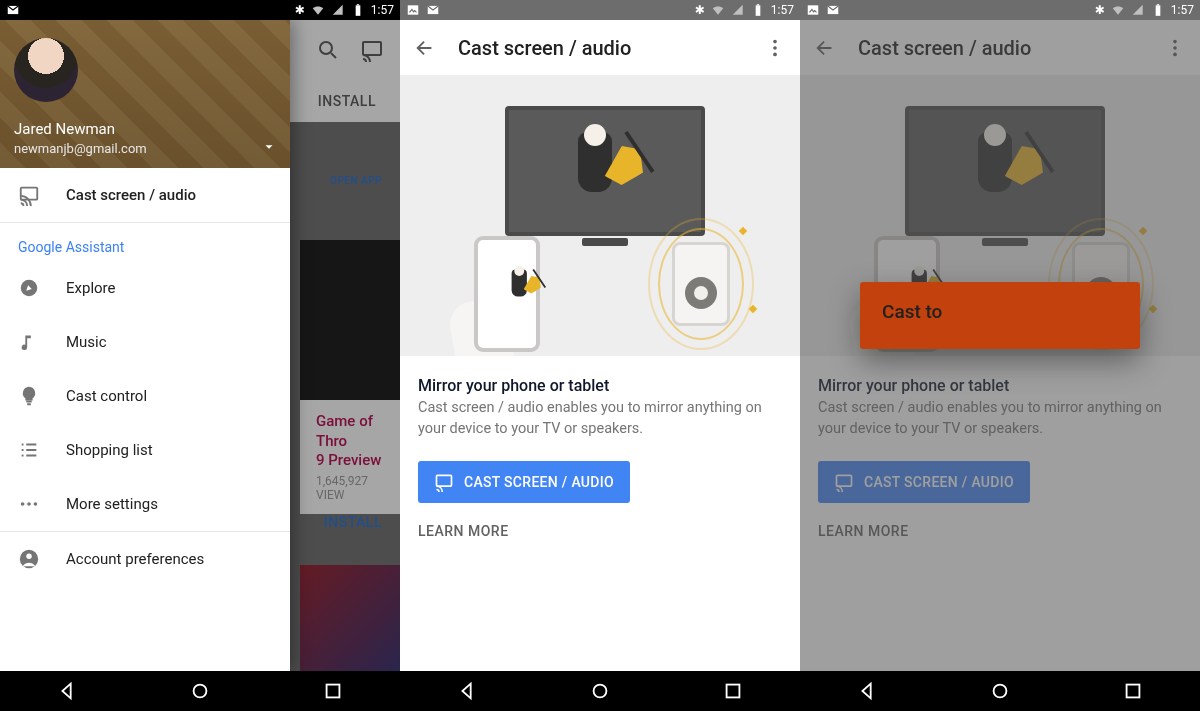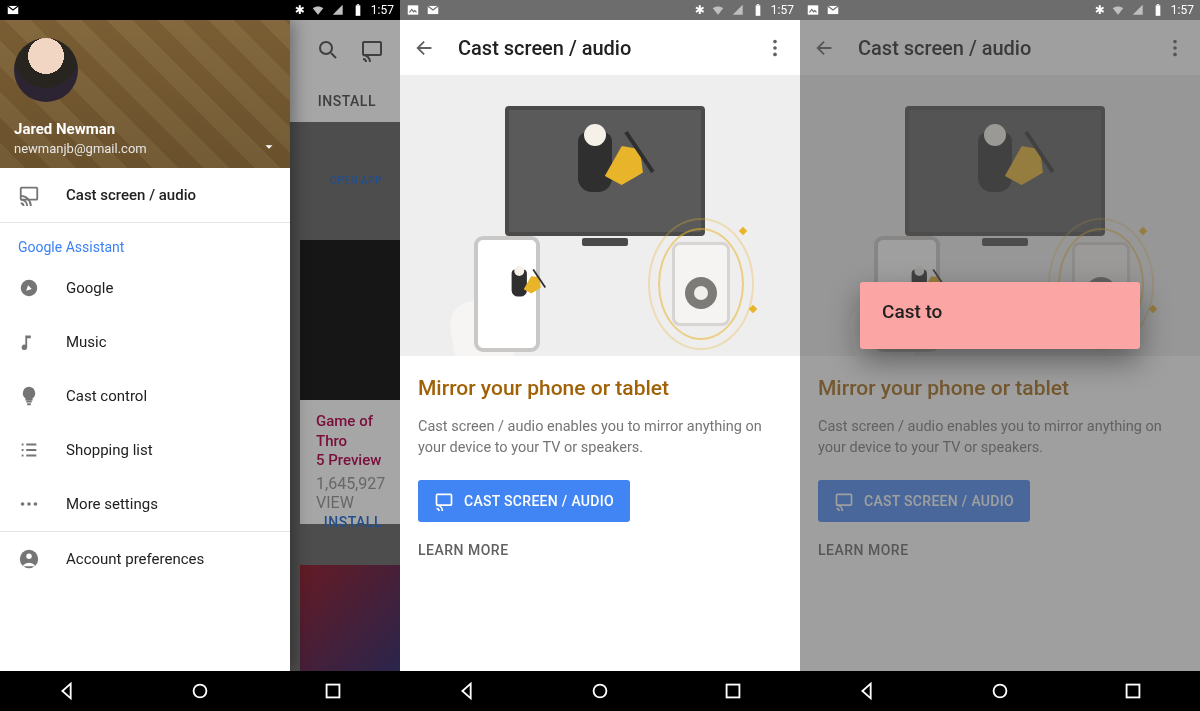--- a/index.html
+++ b/index.html
@@ -17,47 +17,47 @@
   .sicon2 { width:14px; height:14px; fill:#bfbfbf; }
 
   
   .p1-bg { position:absolute; inset:0; background:#777; }
   .p1-bg .tab-bar { position:absolute; top:60px; left:0; right:0; height:42px; background:#fff; color:#616161; display:flex; align-items:center; justify-content:flex-end; padding-right:24px; font-weight:500; letter-spacing:.5px; font-size:14px;}
   .p1-bg .top { position:absolute; top:0; left:0; right:0; height:60px; background:#fff; display:flex; align-items:center; justify-content:flex-end; gap:20px; padding-right:16px;}
   .p1-bg .top svg{ width:24px; height:24px; stroke:#616161; fill:none; stroke-width:2;}
   .p1-bg .open-app { position:absolute; top:155px; right:18px; font-size:10px; font-weight:500; color:#3579d6; letter-spacing:.5px;}
   .p1-bg .card { position:absolute; top:380px; left:300px; right:0; padding:12px 16px; background:#fff;}
   .p1-bg .card .title { font-weight:500; font-size:15px; color:#be185d; line-height:1.3;}
-  .p1-bg .card .views { font-size:16px; color:#9e9e9e; margin-top:3px;}
+  .p1-bg .card .views { font-size:12px; color:#9e9e9e; margin-top:3px;}
   .p1-bg .install { position:absolute; top:494px; right:18px; font-size:14px; font-weight:500; color:#3579d6; letter-spacing:.5px;}
   .p1-bg .thumb { position:absolute; top:220px; left:300px; right:0; height:160px; background:#222;}
   .p1-bg .thumb2 { position:absolute; top:545px; left:300px; right:0; height:120px; background:linear-gradient(135deg,#9b2a38,#3b3a7a);}
   .p1-scrim { position:absolute; top:0; right:0; bottom:0; left:290px; background:rgba(0,0,0,0.35); }
 
   .drawer { position:absolute; top:0; left:0; width:290px; bottom:0; background:#fff; box-shadow: 4px 0 16px rgba(0,0,0,0.35); display:flex; flex-direction:column;}
   .drawer-header { height:148px; position:relative; color:#fff; background:linear-gradient(rgba(0,0,0,.25),rgba(0,0,0,.35)), repeating-linear-gradient(45deg,#b08c53 0 18px,#a27c44 18px 36px);}
   .drawer-header .avatar { position:absolute; left:14px; top:18px; width:64px; height:64px; border-radius:50%; background:radial-gradient(circle at 50% 28%, #f2d6c4 0 18px, #28241f 18px 32px, transparent 32px), #2c2333;}
-  .drawer-header .uname { position:absolute; left:14px; bottom:30px; font-size:15px; font-weight:700;}
+  .drawer-header .uname { position:absolute; left:14px; bottom:30px; font-size:15px; font-weight:400;}
   .drawer-header .uemail { position:absolute; left:14px; bottom:12px; font-size:13px; color:#e6e6e6;}
   .drawer-header .chevron { position:absolute; right:14px; bottom:14px;}
   .drawer-item { display:flex; align-items:center; gap:26px; padding:16px 18px; font-size:15px; color:#212121;}
   .drawer-item.primary { font-weight:500;}
   .drawer-item .di-icon { width:22px; height:22px; color:#616161; display:flex; align-items:center; justify-content:center;}
   .drawer-item .di-icon svg { width:22px; height:22px; fill:#757575;}
   .drawer-section { padding:16px 18px 6px; font-size:14px; color:#3b82f6;}
   .drawer hr { border:0; border-top:1px solid #e5e5e5; }
 
   
   .appbar { height:56px; background:#fff; display:flex; align-items:center; padding:0 14px; gap:22px; border-bottom:1px solid #eee;}
   .appbar .title { font-size:20px; font-weight:500; color:#212121;}
   .appbar .overflow { margin-left:auto;}
   .appbar svg{ width:22px;height:22px; fill:#616161;}
   .hero { height:280px; background:#efeeee; position:relative; overflow:hidden; display:flex; align-items:flex-end; justify-content:center;}
   .cast-body { padding:20px 18px; }
-  .cast-body h2 { font-size:21px; font-weight:500; color:#a16207; margin-bottom:16px;}
+  .cast-body h2 { font-size:16px; font-weight:500; color:#0f172a; margin-bottom:2px;}
   .cast-body p { font-size:14.5px; color:#757575; line-height:1.45;}
   .cast-btn { display:inline-flex; align-items:center; gap:10px; background:#4184f3; color:#fff; font-weight:500; font-size:14px; letter-spacing:.3px; padding:11px 16px; border-radius:3px; margin-top:22px;}
   .cast-btn svg{ width:20px;height:20px; fill:#fff;}
   .learn { margin-top:20px; font-size:14px; font-weight:500; color:#616161; letter-spacing:.5px;}
 
   
   .tv { position:absolute; left:105px; top:30px; width:200px; height:130px; background:#5a5a5a; border-radius:4px; border:4px solid #4a4a4a;}
   .tv:after{content:"";position:absolute;left:50%;bottom:-14px;width:46px;height:8px;background:#4a4a4a;transform:translateX(-50%);border-radius:2px;}
   .guitar { position:absolute; width:60px; height:90px; }
   .guitar.big { left:170px; top:48px;}
@@ -75,21 +75,21 @@
   .speaker .box .w:after{content:"";position:absolute;inset:9px;border-radius:50%;background:#f0efec;}
   .speaker .ring { position:absolute; inset:-14px; border:2px solid #e8b42a; border-radius:50%; opacity:.55;}
   .speaker .ring.r2{ inset:-24px; opacity:.3;}
   .spark{ position:absolute; width:6px;height:6px;background:#e8b42a; transform:rotate(45deg);}
   .spark.s1{ right:54px; bottom:122px;}
   .spark.s2{ right:44px; bottom:44px;}
 
   
   .dim { position:absolute; inset:0; background:rgba(80,80,80,0.55); }
   .gray .status-bar{ background:#6d6d6d;}
-  .dialog { position:absolute; left:60px; right:60px; top:262px; background:#fca5a5; border-radius:3px; box-shadow:0 12px 30px rgba(0,0,0,.4); padding:18px 22px 12px;}
+  .dialog { position:absolute; left:60px; right:60px; top:262px; background:#c2410c; border-radius:3px; box-shadow:0 12px 30px rgba(0,0,0,.4); padding:18px 22px 12px;}
   .dialog h3 { font-size:19px; font-weight:500; color:#212121; margin-bottom:14px;}
   .dialog .dev { display:flex; align-items:center; gap:22px; padding:10px 0;}
   .dialog .dev svg { width:24px;height:24px; fill:none; stroke:#616161; stroke-width:2;}
   .dialog .dev span{ font-size:16px; color:#212121;}
 
   
   .phone + .phone { border-left: 0; }
 
 </style>
 </head>
@@ -130,21 +130,21 @@
             <rect x="3" y="4" width="18" height="13" rx="1"></rect>
             <path d="M3 17a7 7 0 017 7M3 21a3 3 0 013 3"></path>
           </svg>
       </div>
       <div class="tab-bar">
           <span>INSTALL</span>
         </div>
       <div class="open-app">OPEN APP</div>
       <div class="thumb"></div>
       <div class="card">
-        <div class="title"><span>Game of Thro</span><br><span>5 Preview</span></div>
+        <div class="title"><span>Game of Thro</span><br><span>9 Preview</span></div>
         <div class="views">1,645,927 VIEW</div>
       </div>
       <div class="install">INSTALL</div>
       <div class="thumb2"></div>
     </div>
     <div class="p1-scrim"></div>
 
     <div class="drawer">
       <div class="drawer-header">
         <div class="avatar"></div>
@@ -167,21 +167,21 @@
       <hr>
       <div class="drawer-section">Google Assistant</div>
 
       <div class="drawer-item">
         <span class="di-icon">
             <svg viewBox="0 0 24 24">
               <circle cx="12" cy="12" r="9"></circle>
               <path d="M9 15l2-6 4 4z" fill="#fff"></path>
             </svg>
           </span>
-        <span>Google</span>
+        <span>Explore</span>
       </div>
       <div class="drawer-item">
         <span class="di-icon">
             <svg viewBox="0 0 24 24">
               <path d="M10 18a3 3 0 11-2-3V5h6v3h-4z"></path>
             </svg>
           </span>
         <span>Music</span>
       </div>
       <div class="drawer-item">

